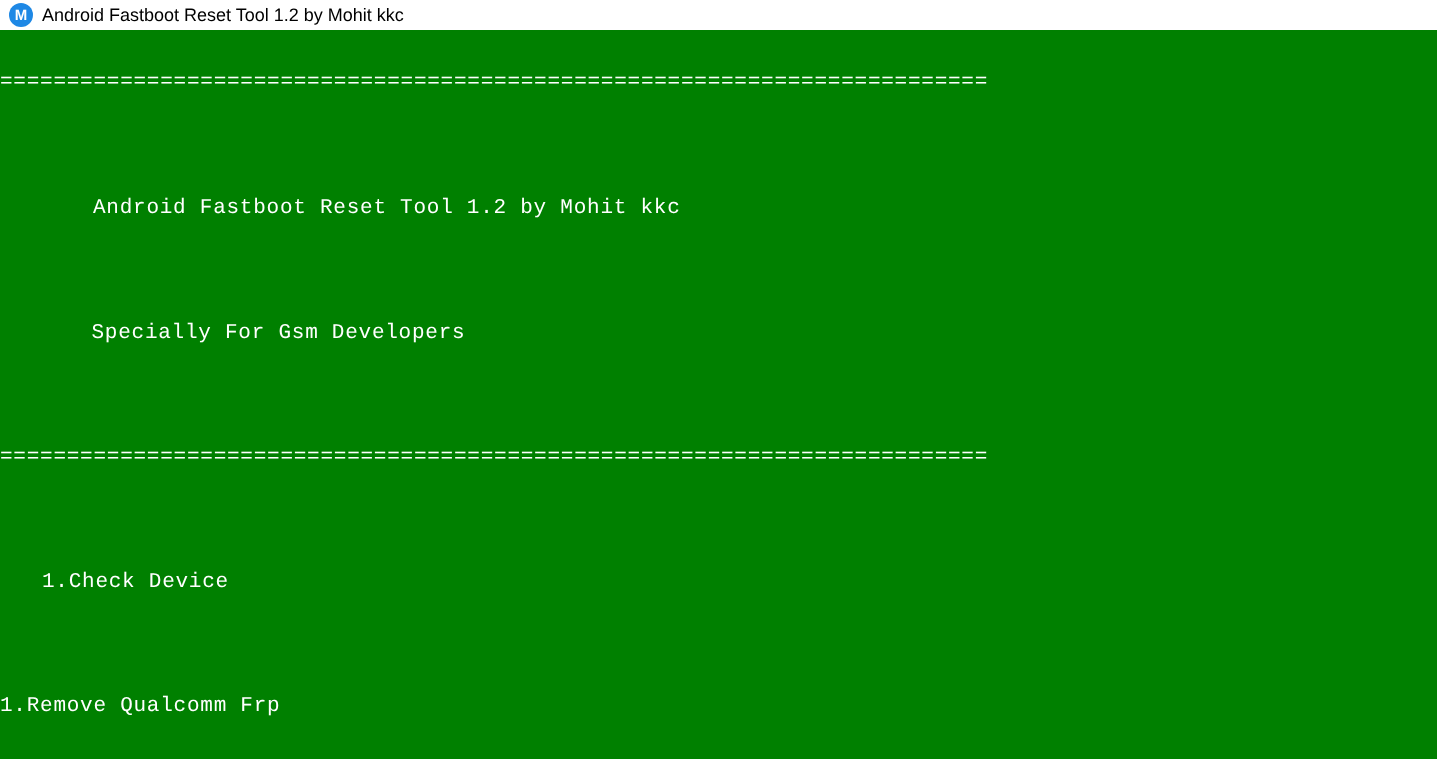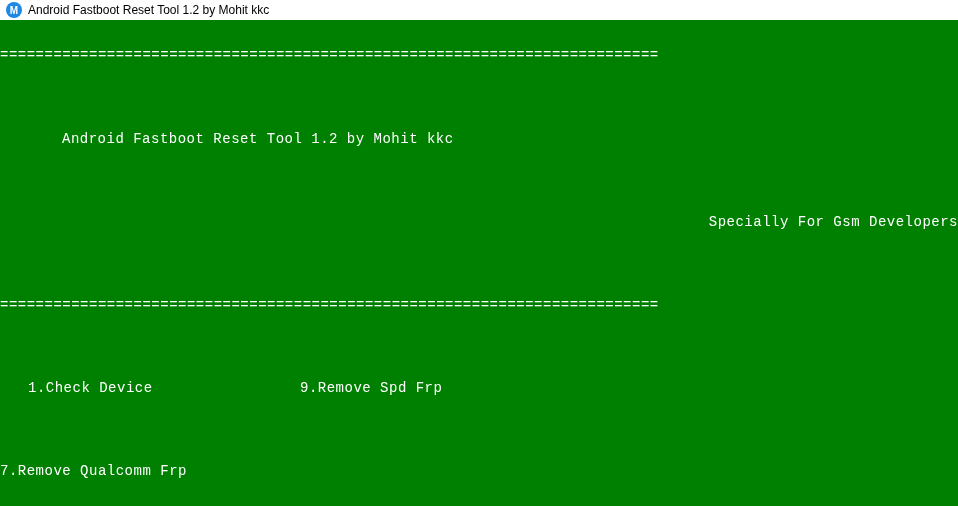--- a/index.html
+++ b/index.html
@@ -47,21 +47,21 @@
   }
   .menu-row {
     display: flex;
     align-items: center;
   }
   .menu-col {
     width: 300px;
   }
   .indent1 { padding-left: 28px; }
   .indent-header { padding-left: 62px; }
-  .indent-sub { padding-left: 102px; text-align: right; }
+  .indent-sub { padding-left: 61px; }
   .spacer { height: 16px; }
 </style>
 </head>
 <body>
 
 <div class="titlebar">
   <div class="tb-icon">
     <span>M</span>
   </div>
   <span>Android Fastboot Reset Tool 1.2 by Mohit kkc</span>
@@ -69,23 +69,23 @@
 
 <div class="terminal">
 <div>==========================================================================</div>
 <div class="spacer"></div>
 <div class="indent-header">Android Fastboot Reset Tool 1.2 by Mohit kkc</div>
 <div class="spacer"></div>
 <div class="indent-sub">Specially For Gsm Developers</div>
 <div class="spacer"></div>
 <div>==========================================================================</div>
 <div class="spacer"></div>
-<div class="menu-row"><div class="menu-col indent1">1.Check Device</div><div>9.Remove Spd Frp</div></div>
+<div class="menu-row"><div class="menu-col indent1">1.Check Device</div></div>
 <div class="spacer"></div>
-<div class="menu-row"><div>7.Remove Qualcomm Frp</div></div>
+<div class="menu-row"><div>1.Remove Qualcomm Frp</div></div>
 <div class="spacer"></div>
 
 
 
 
 
 
 
 
 

